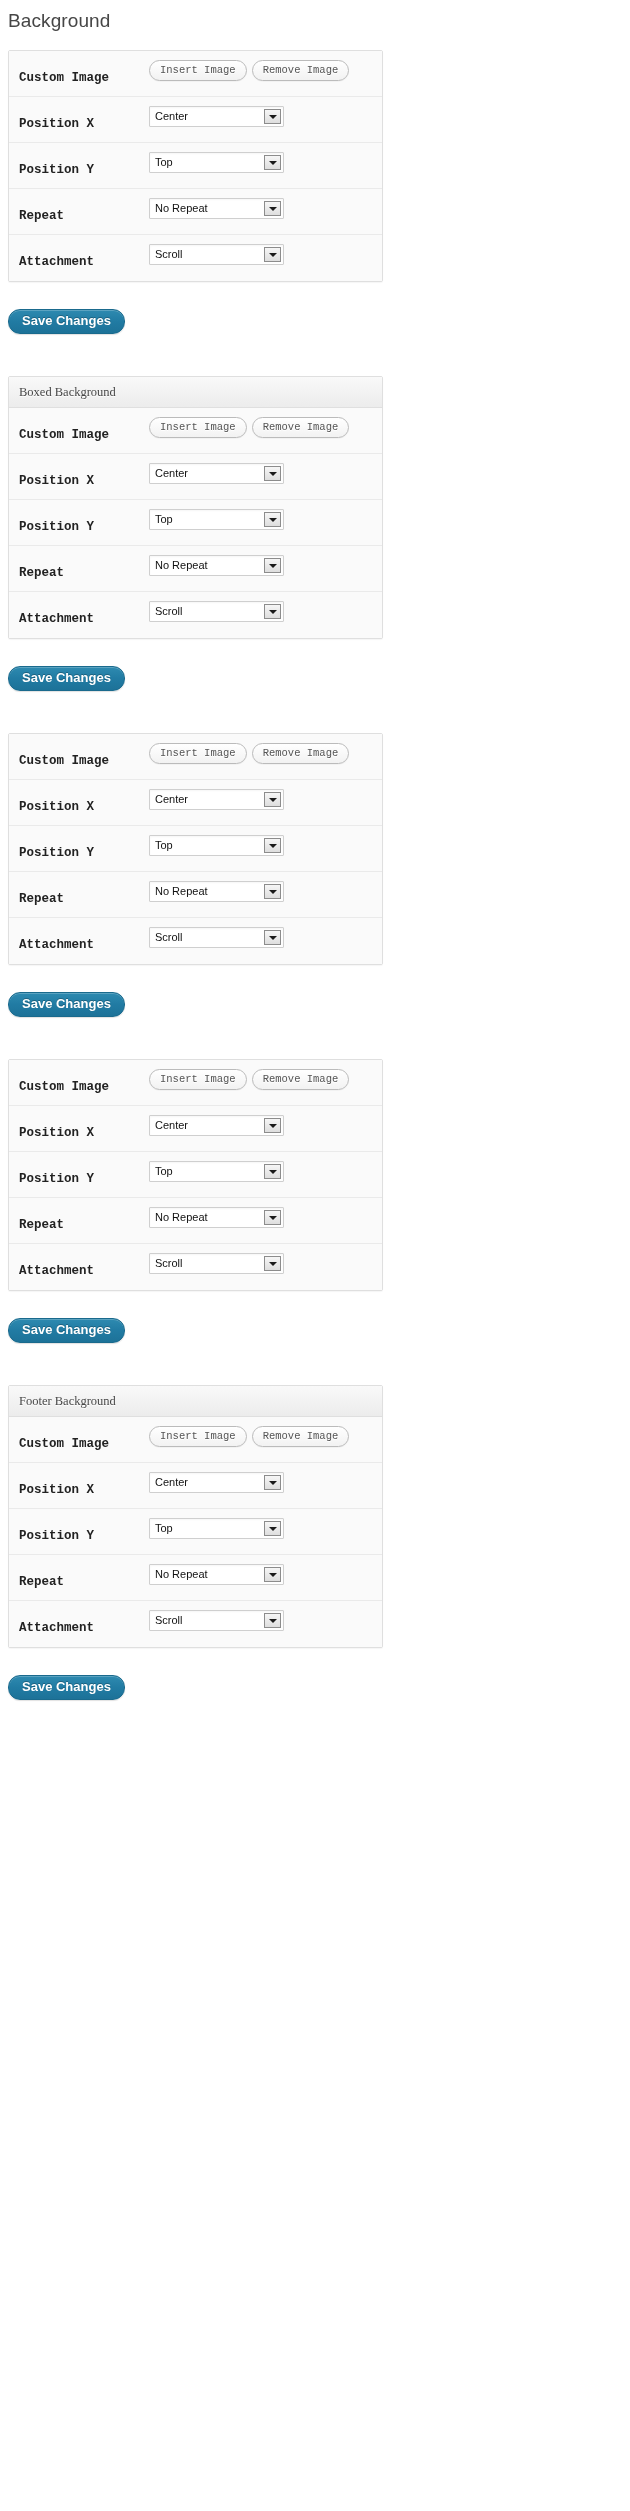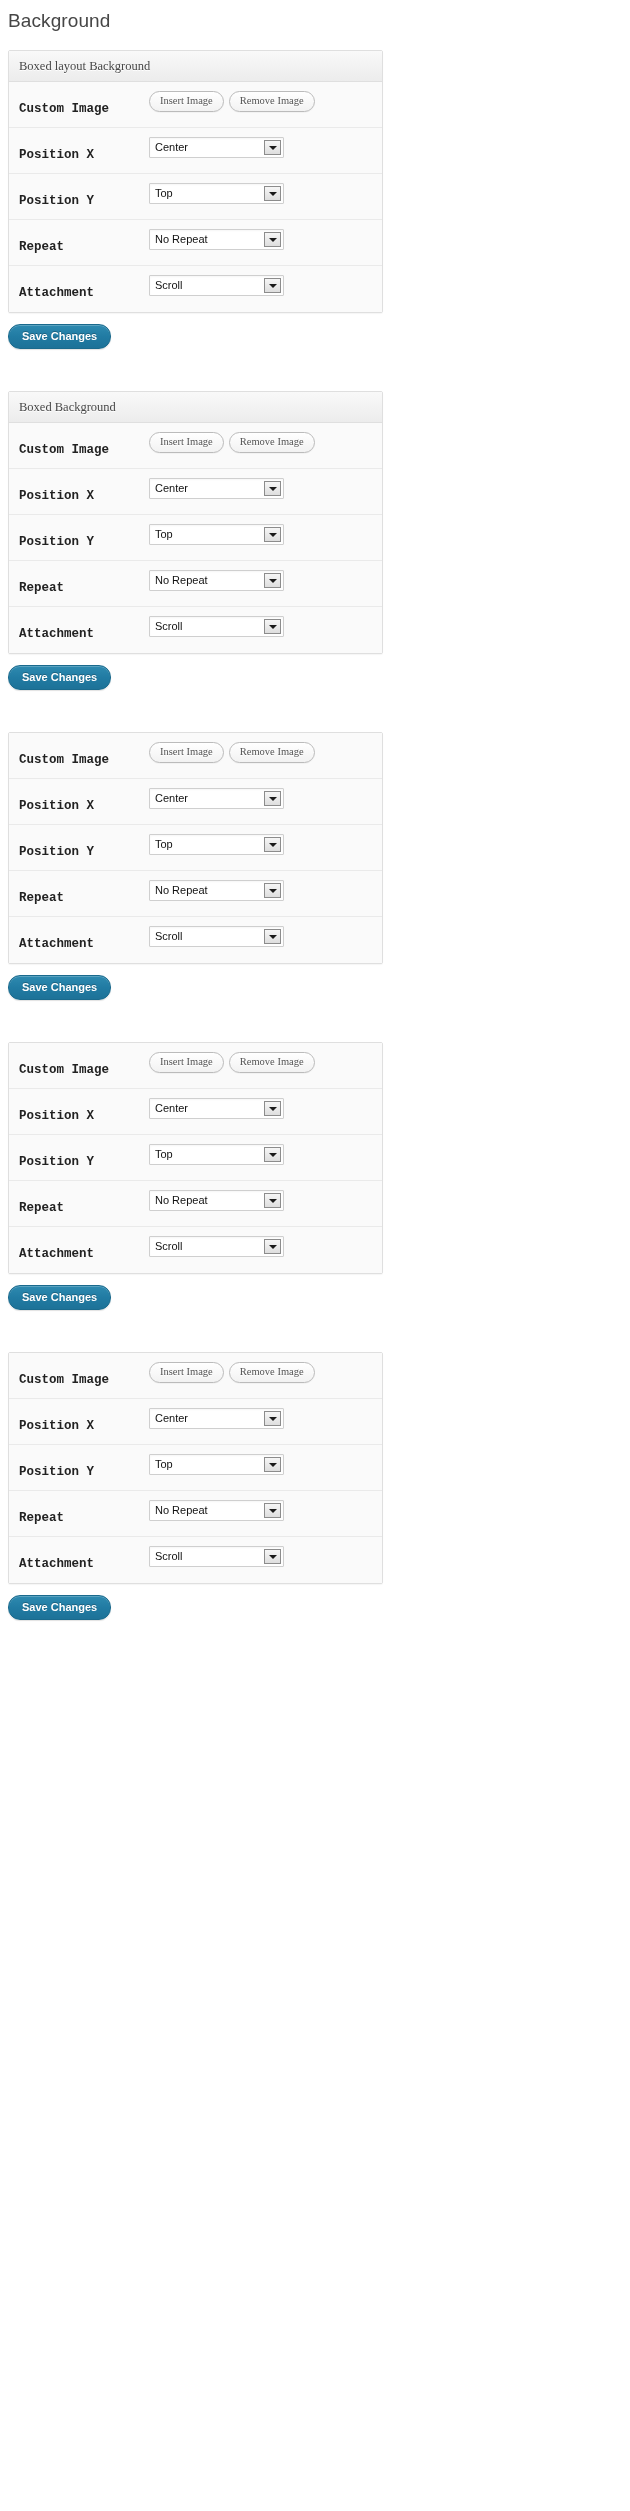--- a/index.html
+++ b/index.html
@@ -71,21 +71,21 @@
     line-height: 14px;
   }
   .row-field {
     flex: 1 1 auto;
     padding: 9px 8px 10px 0;
   }
 
   
   .pill-btn {
     display: inline-block;
-    font-family: Liberation Serif, serif;
+    font-family: Liberation Mono, monospace;
     font-size: 10.5px;
     color: #555;
     background: linear-gradient(to bottom, #ffffff 0%, #f2f2f2 100%);
     border: 1px solid #bbb;
     border-radius: 11px;
     padding: 3px 10px 4px 10px;
     line-height: 12px;
     cursor: pointer;
     margin-right: 5px;
     text-shadow: 0 1px 0 #fff;
@@ -135,43 +135,43 @@
   }
 
   
   .save-wrap {
     margin: 11px 8px 0 8px;
     padding-bottom: 3px;
   }
   .save-btn {
     display: inline-block;
     font-family: "Liberation Sans", sans-serif;
-    font-size: 11px;
+    font-size: 13px;
     font-weight: bold;
     color: #ffffff;
     background: linear-gradient(to bottom, #2e8ab0 0%, #217ba3 50%, #1d7298 100%);
     border: 1px solid #1a6a8d;
     border-radius: 12px;
     padding: 5px 13px 6px 13px;
     line-height: 12px;
     cursor: pointer;
     text-shadow: 0 -1px 0 rgba(0,0,0,0.25);
     box-shadow: inset 0 1px 0 rgba(255,255,255,0.22), 0 1px 1px rgba(0,0,0,0.12);
+    margin-top: 16px;
   }
   .block-gap { height: 22px; }
 </style>
 </head>
 <body>
 
 <div class="page">
 
   <h1 class="page-title">Background</h1>
 
   <div class="panel">
-    <div class="panel-header">Boxed layout Background</div>
 
     <div class="row">
       <div class="row-label">Custom Image</div>
       <div class="row-field">
         <span class="pill-btn">Insert Image</span><span class="pill-btn">Remove Image</span>
       </div>
     </div>
 
     <div class="row">
       <div class="row-label">Position X</div>
@@ -411,20 +411,21 @@
       </div>
     </div>
   </div>
 
   <div class="save-wrap">
     <span class="save-btn">Save Changes</span>
   </div>
   <div class="block-gap"></div>
 
   <div class="panel">
+    <div class="panel-header">Footer Background</div>
 
     <div class="row">
       <div class="row-label">Custom Image</div>
       <div class="row-field">
         <span class="pill-btn">Insert Image</span><span class="pill-btn">Remove Image</span>
       </div>
     </div>
 
     <div class="row">
       <div class="row-label">Position X</div>

